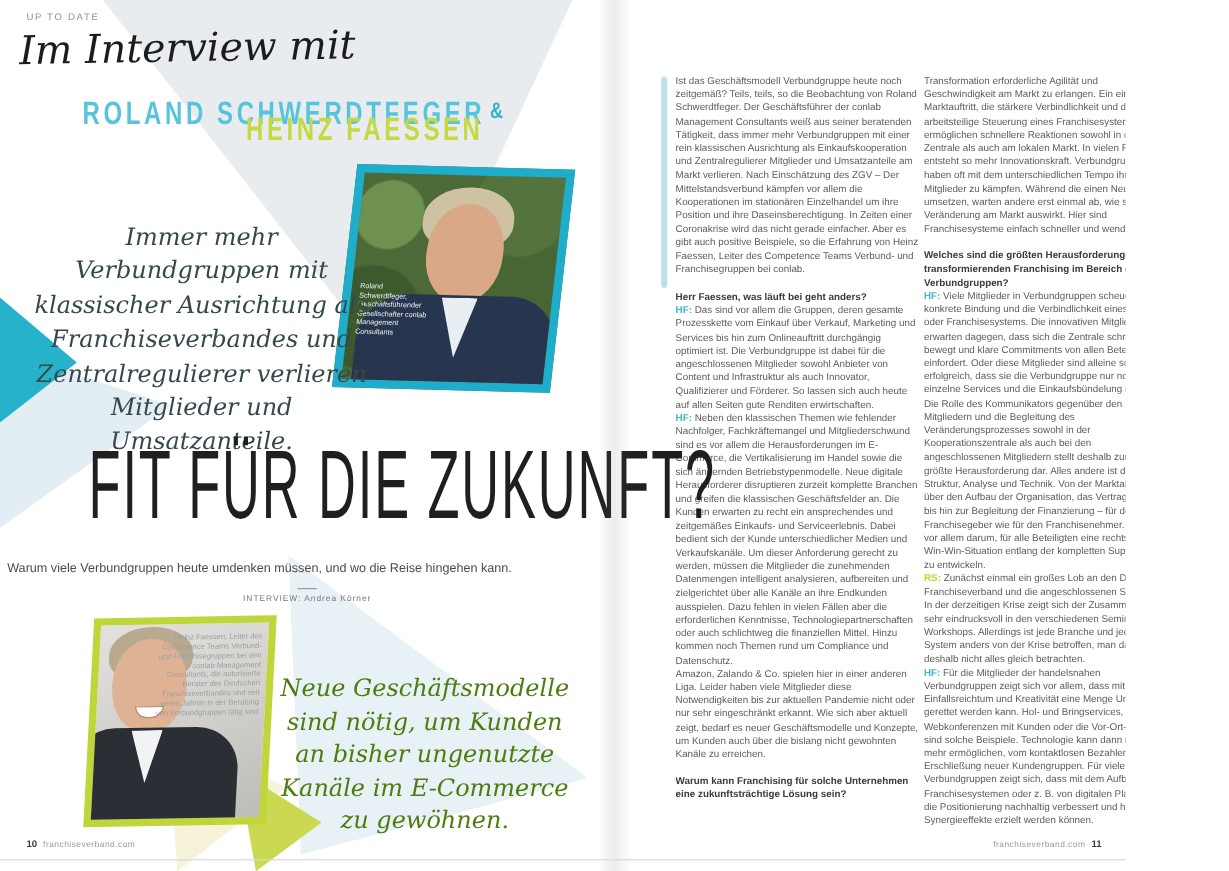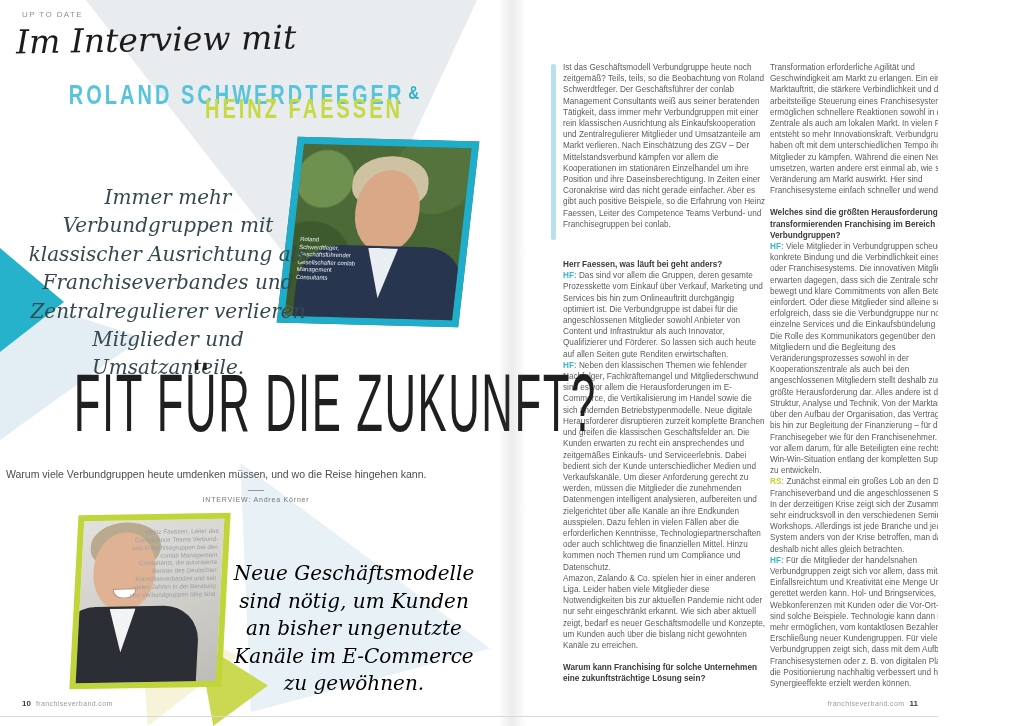--- a/index.html
+++ b/index.html
@@ -48,21 +48,21 @@
             white-space:nowrap; }
   #subheadline { position:absolute; left:6px; top:468px; width:500px; text-align:left;
             font-size:10.5px; color:#4c4c4c; z-index:6; }
   #credit-divider { position:absolute; left:248px; top:490px; width:16px; height:1px;
             background:#9a9a9a; z-index:6; }
   #interview-credit { position:absolute; left:6px; top:496px; width:500px; text-align:center;
             font-size:7px; letter-spacing:0.8px; color:#777; z-index:6; }
 
   #pull-quote { position:absolute; left:228px; top:560px; width:252px; z-index:6;
             font-family:"DejaVu Serif", serif; font-style:italic;
-            font-size:20px; line-height:1.38; color:#000000; text-align:center; }
+            font-size:20px; line-height:1.38; color:#4d7c0f; text-align:center; }
 
   
   .photo { position:absolute; overflow:hidden; z-index:5; }
   #photo-roland { left:287px; top:139px; width:182px; height:186px;
             border:7px solid #1fadcc; transform:skewX(-5deg) rotate(1.5deg);
             background:
               radial-gradient(circle at 15% 20%, #6f9150 0 14%, transparent 15%),
               radial-gradient(circle at 80% 15%, #55743d 0 20%, transparent 21%),
               radial-gradient(circle at 90% 60%, #486634 0 25%, transparent 26%),
               radial-gradient(circle at 10% 70%, #3c5a2d 0 22%, transparent 23%),
@@ -98,21 +98,21 @@
             background:linear-gradient(90deg, rgba(0,0,0,0) 0%, rgba(120,120,120,0.14) 50%, rgba(0,0,0,0) 100%); }
   #bottom-edge { position:absolute; left:0; top:716px; width:1024px; height:1px;
             background:#d8d8d8; z-index:9; }
 
   
   #right-page { position:absolute; left:512px; top:0; width:512px; height:726px; }
   .qa-col { position:absolute; top:62px; width:204px; height:640px; overflow:hidden;
             font-size:8.2px; line-height:11.2px; color:#5c5c5c; }
   #qa-col-1 { left:51px; }
   #qa-col-2 { left:258px; }
-  .qa-col p.intro { position:relative; margin-bottom:29px; }
+  .qa-col p.intro { position:relative; margin-bottom:12px; }
   #intro-bar { position:absolute; left:551px; top:64px; width:5px; height:176px;
             border-radius:3px; background:#b9e0ed; z-index:2; }
   .qa-col p.question { font-weight:bold; color:#3a3a3a;
             margin-top:11px; white-space:pre-line; }
   .qa-col p.answer, .qa-col p.para { margin:0; }
   .qa-col .speaker { font-weight:bold; }
 
   
   .footer { position:absolute; top:699px; z-index:9; font-size:7px; color:#9a9a9a;
             letter-spacing:0.4px; }

